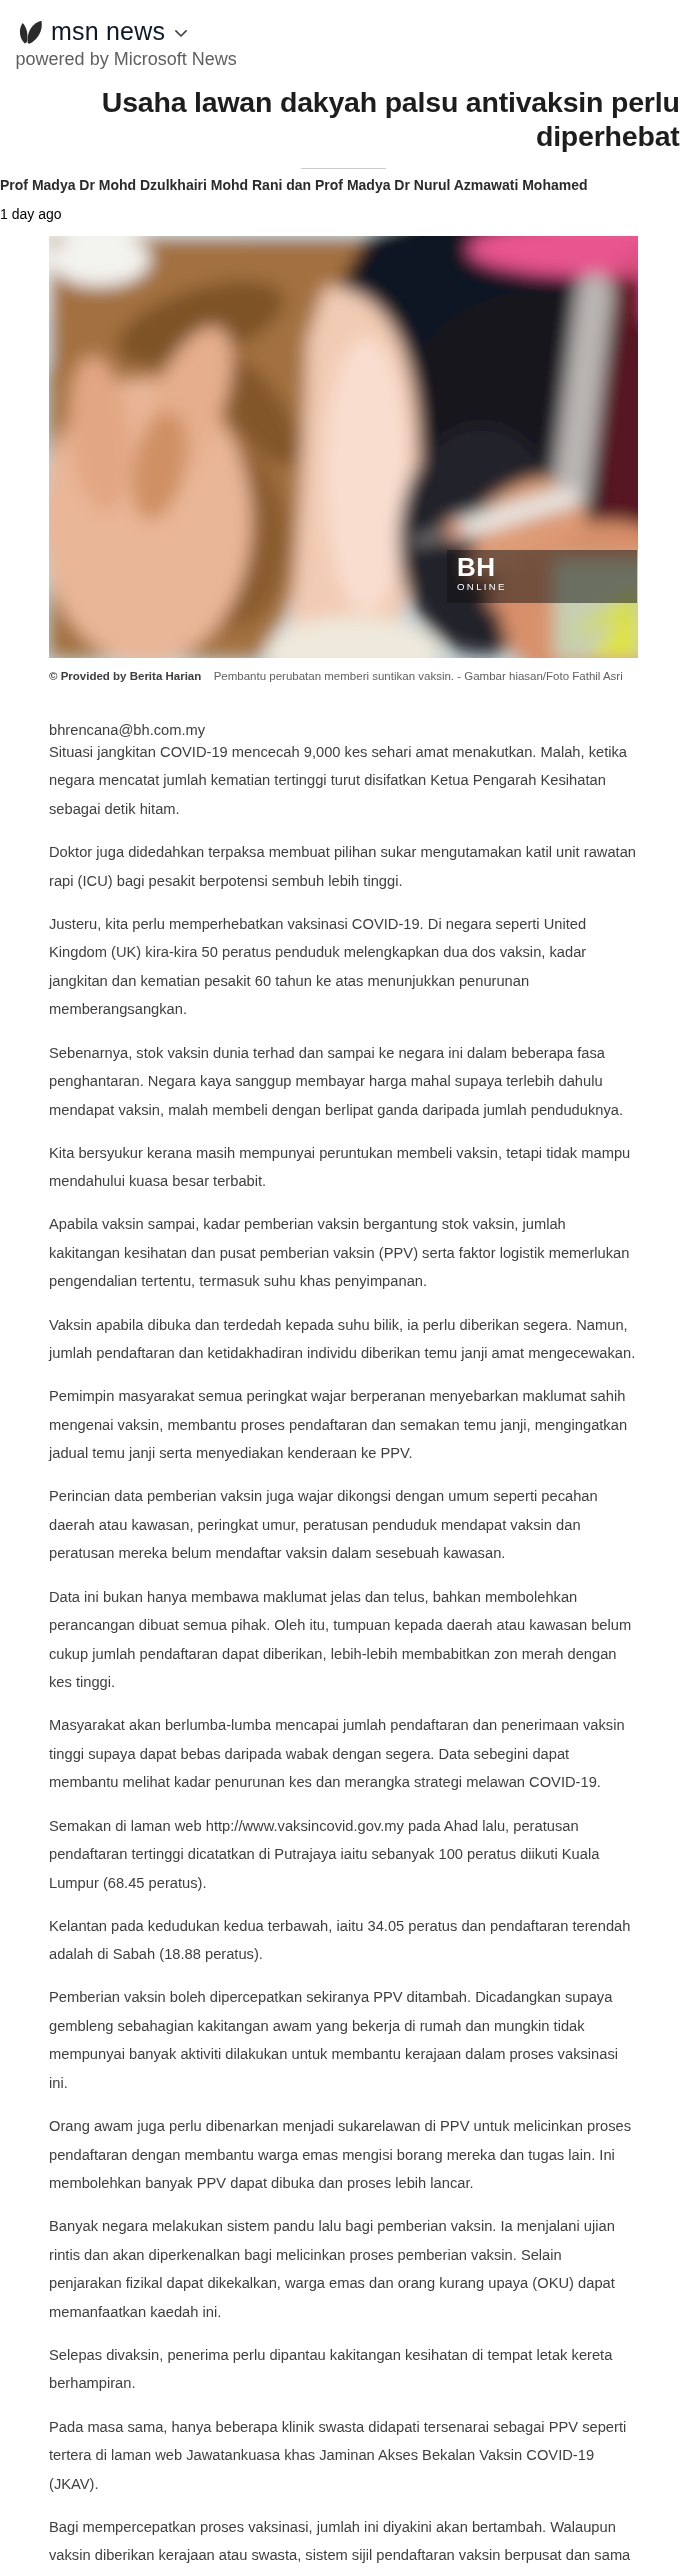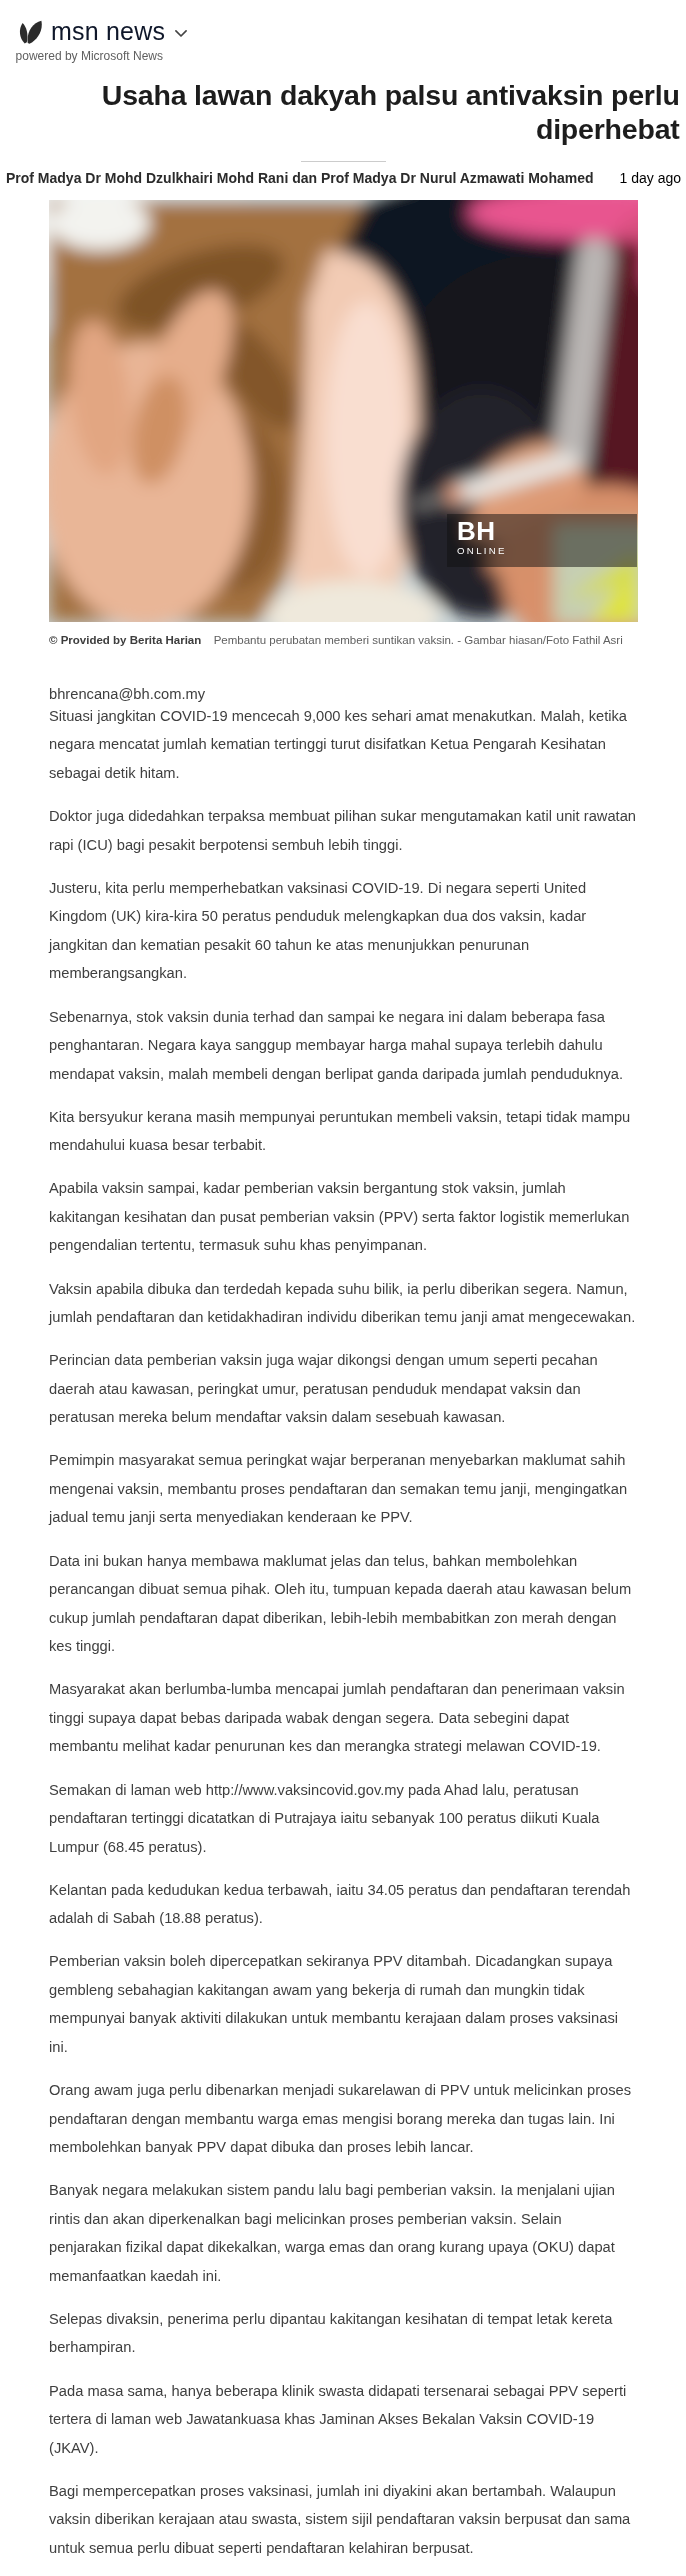--- a/index.html
+++ b/index.html
@@ -6,27 +6,27 @@
   html,body { background:#ffffff; }
   body { font-family:"Liberation Sans","DejaVu Sans",sans-serif; color:#3f3f3f; }
   .page { width:687px; min-height:2576px; margin:0 auto; background:#fff; padding:13px 0 33px 0; }
 
   
   .hdr { padding:3.7px 0 0 14.7px; }
   .brand-row { display:flex; align-items:center; gap:8.3px; }
   .logo-wrap { width:28px; height:29px; display:inline-flex; align-items:flex-end; }
   .brand { font-size:25px; color:#0f172a; letter-spacing:0.2px; cursor:pointer; }
   .chev { display:inline-flex; margin-left:1.8px; margin-top:5.5px; cursor:pointer; }
-  .powered { font-size:12px; color:#5f5f5f; margin:3.7px 0 0 0.9px; }
+  .powered { font-size:18px; color:#5f5f5f; margin:3.7px 0 0 0.9px; }
 
   
   h1 { font-size:28.5px; line-height:1.2; color:#1d1d1d; font-weight:bold; letter-spacing:-0.2px;
        margin:14.7px 7.4px 0 6.4px;text-align:right; }
   .title-divider { width:85px; height:0.9px; background:#cccccc; margin:14.7px auto 8.3px auto; }
-  .byline { display:flex; justify-content:center; align-items:baseline; gap:26px; font-size:14px; }
+  .byline { display:flex; justify-content:center; align-items:baseline; gap:13px; font-size:14px;flex-direction:column; }
   .byline .authors { font-weight:bold; color:#2b2b2b; }
   .byline .timeago { color:#000000; }
 
   
   figure { margin:14px 0 0 0; }
   .photo { position:relative; width:589px; height:422px; margin:0 auto; overflow:hidden; background:#0369a1; }
   .photo svg { display:block; width:100%; height:100%; }
   .wm { position:absolute; left:398px; top:314px; width:190px; height:53px;
         background:rgba(15,15,15,.5); color:#ffffff; padding:3.7px 0 0 10px; line-height:1; }
   .wm .wm1 { display:block; font-size:26px; font-weight:bold; letter-spacing:0.5px; }
@@ -158,23 +158,23 @@
         <p class="para">Justeru, kita perlu memperhebatkan vaksinasi COVID-19. Di negara seperti United Kingdom (UK) kira-kira 50 peratus penduduk melengkapkan dua dos vaksin, kadar jangkitan dan kematian pesakit 60 tahun ke atas menunjukkan penurunan memberangsangkan.</p>
 
         <p class="para">Sebenarnya, stok vaksin dunia terhad dan sampai ke negara ini dalam beberapa fasa penghantaran. Negara kaya sanggup membayar harga mahal supaya terlebih dahulu mendapat vaksin, malah membeli dengan berlipat ganda daripada jumlah penduduknya.</p>
 
         <p class="para">Kita bersyukur kerana masih mempunyai peruntukan membeli vaksin, tetapi tidak mampu mendahului kuasa besar terbabit.</p>
 
         <p class="para">Apabila vaksin sampai, kadar pemberian vaksin bergantung stok vaksin, jumlah kakitangan kesihatan dan pusat pemberian vaksin (PPV) serta faktor logistik memerlukan pengendalian tertentu, termasuk suhu khas penyimpanan.</p>
 
         <p class="para">Vaksin apabila dibuka dan terdedah kepada suhu bilik, ia perlu diberikan segera. Namun, jumlah pendaftaran dan ketidakhadiran individu diberikan temu janji amat mengecewakan.</p>
 
+        <p class="para">Pemimpin masyarakat semua peringkat wajar berperanan menyebarkan maklumat sahih mengenai vaksin, membantu proses pendaftaran dan semakan temu janji, mengingatkan jadual temu janji serta menyediakan kenderaan ke PPV.</p>
+
         <p class="para">Perincian data pemberian vaksin juga wajar dikongsi dengan umum seperti pecahan daerah atau kawasan, peringkat umur, peratusan penduduk mendapat vaksin dan peratusan mereka belum mendaftar vaksin dalam sesebuah kawasan.</p>
-
-        <p class="para">Pemimpin masyarakat semua peringkat wajar berperanan menyebarkan maklumat sahih mengenai vaksin, membantu proses pendaftaran dan semakan temu janji, mengingatkan jadual temu janji serta menyediakan kenderaan ke PPV.</p>
 
         <p class="para">Data ini bukan hanya membawa maklumat jelas dan telus, bahkan membolehkan perancangan dibuat semua pihak. Oleh itu, tumpuan kepada daerah atau kawasan belum cukup jumlah pendaftaran dapat diberikan, lebih-lebih membabitkan zon merah dengan kes tinggi.</p>
 
         <p class="para">Masyarakat akan berlumba-lumba mencapai jumlah pendaftaran dan penerimaan vaksin tinggi supaya dapat bebas daripada wabak dengan segera. Data sebegini dapat membantu melihat kadar penurunan kes dan merangka strategi melawan COVID-19.</p>
 
         <p class="para">Semakan di laman web http://www.vaksincovid.gov.my pada Ahad lalu, peratusan pendaftaran tertinggi dicatatkan di Putrajaya iaitu sebanyak 100 peratus diikuti Kuala Lumpur (68.45 peratus).</p>
 
         <p class="para">Kelantan pada kedudukan kedua terbawah, iaitu 34.05 peratus dan pendaftaran terendah adalah di Sabah (18.88 peratus).</p>
 
         <p class="para">Pemberian vaksin boleh dipercepatkan sekiranya PPV ditambah. Dicadangkan supaya gembleng sebahagian kakitangan awam yang bekerja di rumah dan mungkin tidak mempunyai banyak aktiviti dilakukan untuk membantu kerajaan dalam proses vaksinasi ini.</p>

